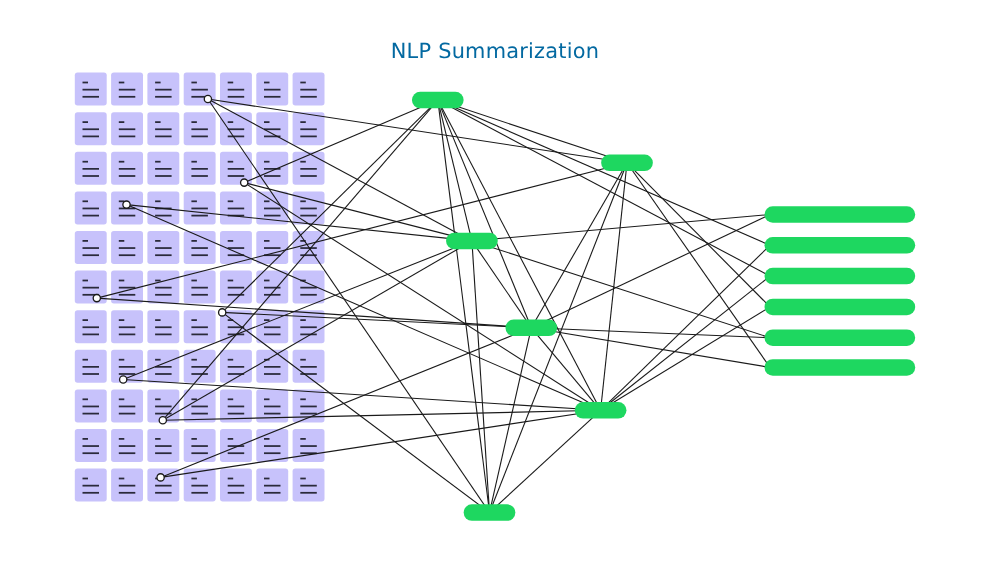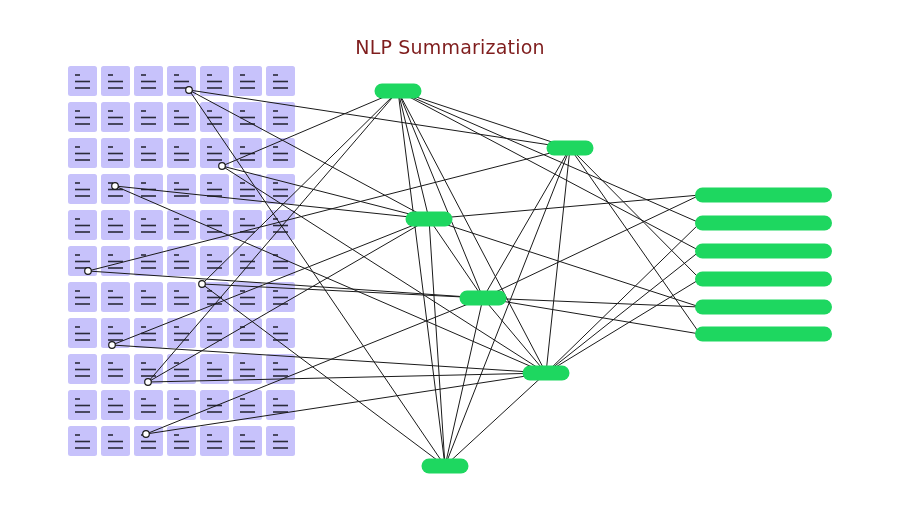--- a/index.html
+++ b/index.html
@@ -1,19 +1,19 @@
 <!DOCTYPE html>
 <html><head>
 <meta charset="utf-8">
 <style>
   html, body { margin: 0; padding: 0; background: #ffffff; }
   body { width: 900px; height: 516px; position: relative; overflow: hidden;
          font-family: "DejaVu Sans", sans-serif; }
   #title { position: absolute; left: 0; width: 900px; top: 36px; text-align: center;
-           font-size: 19px; color: #7f1d1d; letter-spacing: 0.2px; }
+           font-size: 19px; color: #0369a1; letter-spacing: 0.2px; }
   #diagram { position: absolute; left: 0; top: 0; }
 </style>
 </head>
 <body>
 
 <div id="title">NLP Summarization</div>
 
 <svg id="diagram" width="900" height="516" viewBox="0 0 900 516" xmlns="http://www.w3.org/2000/svg">
   <g id="grid-layer">
       <g>

